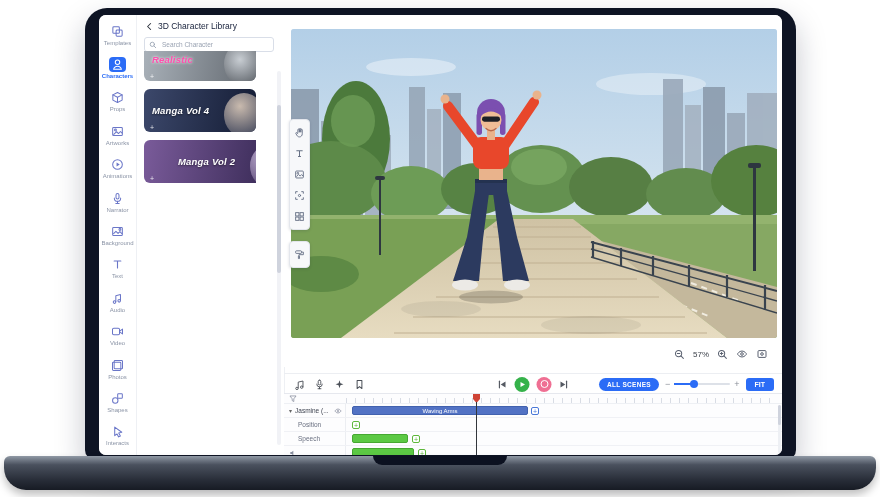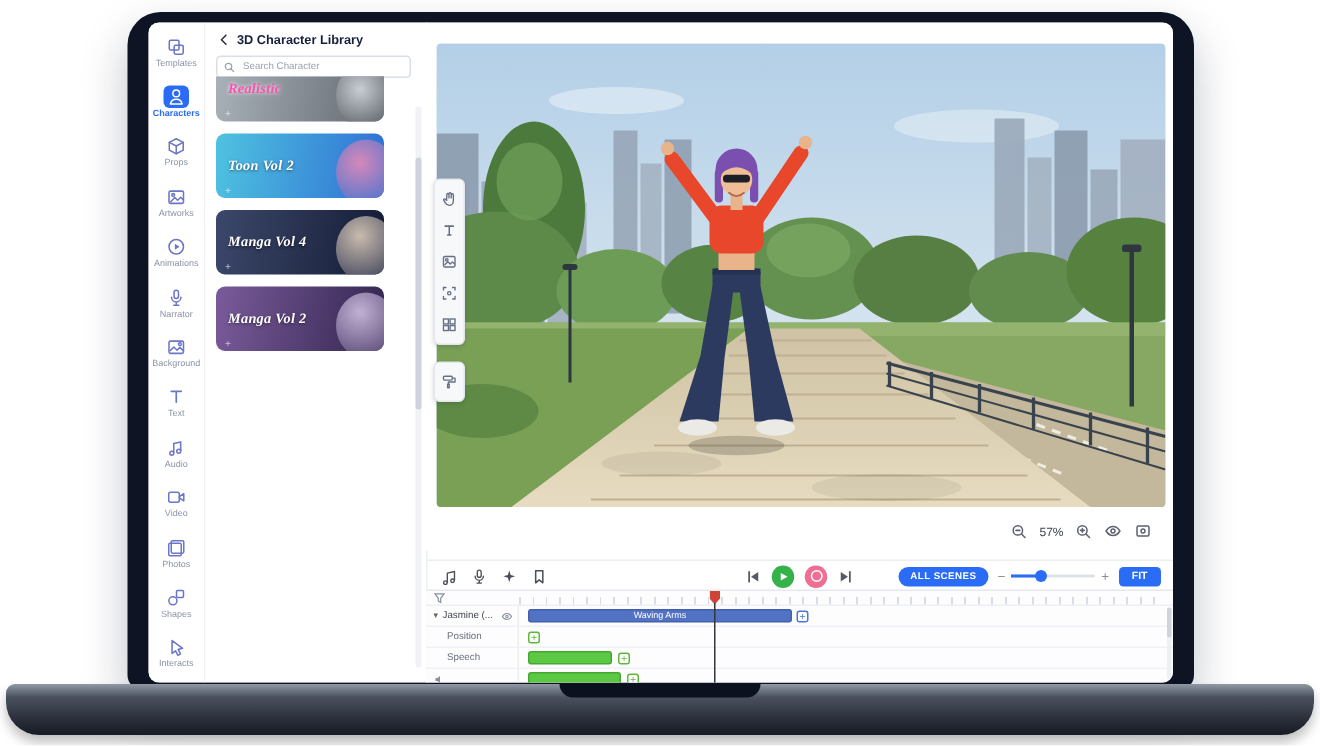--- a/index.html
+++ b/index.html
@@ -17,37 +17,37 @@
   .rail-item{flex:1;display:flex;flex-direction:column;align-items:center;justify-content:center;gap:1px;cursor:pointer;color:#6a76c8;}
   .rail-item .ic{width:17px;height:15px;display:flex;align-items:center;justify-content:center;border-radius:4px;}
   .rail-item.active .ic{background:#2b6cf6;color:#fff;}
   .rail-label{font-size:6px;color:#8b94a6;white-space:nowrap;}
   .rail-item.active .rail-label{color:#2b6cf6;font-weight:bold;}
 
   
   .panel{position:absolute;left:38px;top:0;width:147px;height:440px;border-right:1px solid #eef0f4;background:#fff;}
   .panel-header{display:flex;align-items:center;gap:4px;padding:6px 0 2px 8px;}
   .back{color:#2a2f3a;cursor:pointer;display:flex;}
-  .panel-title{font-size:8.5px;font-weight:bold;color:#16203a;}
+  .panel-title{font-size:8.5px;font-weight:normal;color:#16203a;}
   .search{display:flex;align-items:center;gap:3px;margin:4px 10px 0 7px;height:13px;border:1px solid #d9dee8;border-radius:3px;padding:0 4px;background:#fff;color:#9aa3b2;}
   .search input{border:0;outline:0;flex:1;font-size:6.5px;color:#333;background:transparent;font-family:inherit;min-width:0;}
   .search input::placeholder{color:#9aa3b2;}
-  .cards{position:absolute;left:7px;top:36px;width:112px;bottom:0;overflow:hidden;font-family:Liberation Serif, serif;}
+  .cards{position:absolute;left:7px;top:36px;width:112px;bottom:0;overflow:hidden;}
   .card{position:relative;width:112px;height:43px;border-radius:6px;margin-bottom:8px;overflow:hidden;cursor:pointer;display:flex;align-items:center;}
   .card:first-child{margin-top:-13px;}
   .card-label{position:relative;margin-left:8px;font-size:9.5px;font-weight:800;font-style:italic;color:#fff;letter-spacing:.2px;text-shadow:0 1px 2px rgba(0,0,0,.5);z-index:2;}
   .card::before{content:"+";position:absolute;left:6px;bottom:1px;font-size:7px;color:rgba(255,255,255,.85);z-index:2;}
   .card::after{content:"";position:absolute;right:-8px;top:4px;width:40px;height:44px;border-radius:50%;opacity:.85;}
   .c1{background:linear-gradient(100deg,#aab2ba,#62686f);} .c1 .card-label{color:#ff4fae;text-shadow:0 0 3px #fff;}
   .c1::after{background:radial-gradient(circle at 40% 40%,#d8dde2,#3a3f46);}
   .c2{background:linear-gradient(100deg,#f08cc0,#9a5fd8 55%,#40306e);} .c2::after{background:radial-gradient(circle at 35% 35%,#f3c09a,#7a4a8e);}
   .c3{background:linear-gradient(100deg,#5a3790,#2c1850);} .c3::after{background:radial-gradient(circle at 40% 30%,#f2944a,#6a3e9e);}
   .c4{background:linear-gradient(100deg,#4fc3e0,#2f6fd4);} .c4::after{background:radial-gradient(circle at 40% 35%,#f28ab4,#2f6fd4);}
   .c5{background:linear-gradient(100deg,#3c486b,#141c34);} .c5::after{background:radial-gradient(circle at 40% 30%,#e8d5c2,#2a3450);}
-  .c6{background:linear-gradient(100deg,#7a5b9a,#332650);} .c6::after{background:radial-gradient(circle at 40% 30%,#d8c8e8,#4a3868);}
+  .c6{background:linear-gradient(100deg,#7a5b9a,#332650);padding-left:26px;} .c6::after{background:radial-gradient(circle at 40% 30%,#d8c8e8,#4a3868);}
   .c7{background:linear-gradient(100deg,#cdb28c,#8d7252);} .c7::after{background:radial-gradient(circle at 40% 35%,#e8d8b8,#6f5a40);}
   .c8{background:linear-gradient(100deg,#5ecfc0,#2e93a8);} .c8::after{background:radial-gradient(circle at 40% 35%,#bff0e0,#2e7f98);}
   .panel-scroll{position:absolute;right:3px;top:56px;width:4px;height:374px;background:#f1f2f6;border-radius:2px;cursor:pointer;}
   .panel-thumb{position:absolute;top:34px;width:4px;height:168px;background:#cfd3dd;border-radius:2px;}
 
   
   .mainarea{position:absolute;left:185px;top:0;width:498px;height:352px;background:#fff;}
   .canvas{position:absolute;left:7px;top:14px;width:486px;height:309px;border-radius:3px;overflow:hidden;background:#cfe0ee;cursor:pointer;}
 
   .cv-toolbar{position:absolute;left:5px;top:104px;width:19px;background:#f7f8fa;border:1px solid #e3e6ec;border-radius:4px;box-shadow:0 1px 3px rgba(20,30,60,.15);display:flex;flex-direction:column;align-items:center;padding:2px 0;z-index:4;}
@@ -243,23 +243,20 @@
                 <circle cx="5" cy="5" r="3.2"></circle>
                 <path d="M7.5 7.5l2.6 2.6"></path>
               </svg>
             </span>
           <input value="" placeholder="Search Character" style="">
         </div>
         <div class="cards">
           <div class="card c1">
               <span class="card-label">Realistic</span>
             </div>
-          <div class="card c4">
-              <span class="card-label">Toon Vol 2</span>
-            </div>
           <div class="card c5">
               <span class="card-label">Manga Vol 4</span>
             </div>
           <div class="card c6">
               <span class="card-label">Manga Vol 2</span>
             </div>
         </div>
         <div class="panel-scroll">
             <div class="panel-thumb"></div>
           </div>

